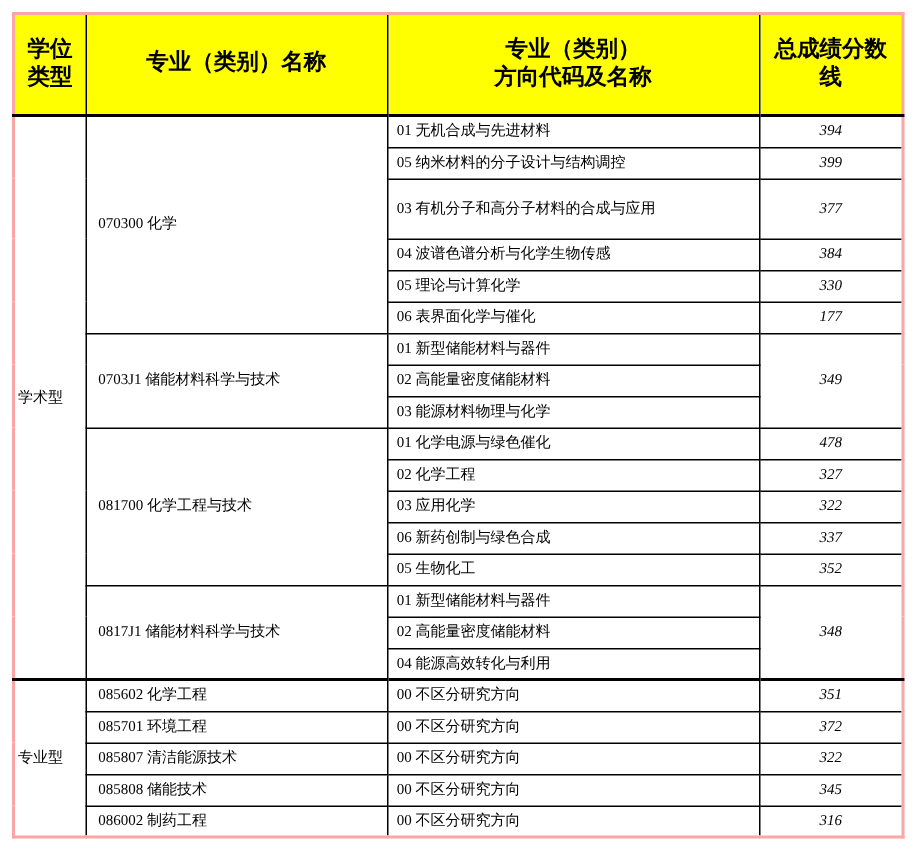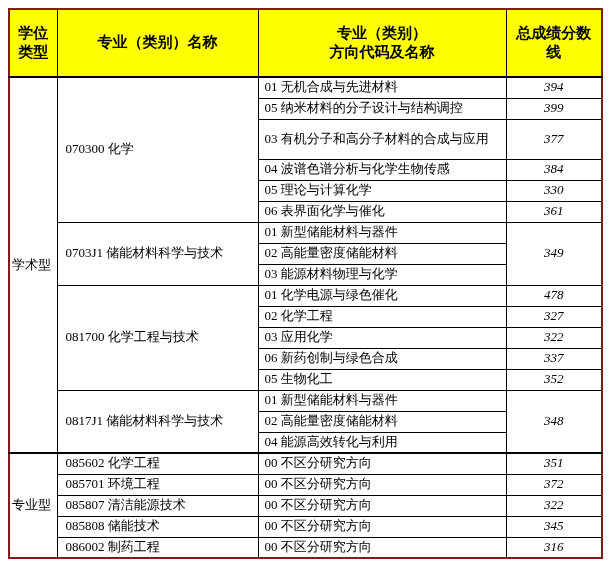--- a/index.html
+++ b/index.html
@@ -6,25 +6,25 @@
   body{
     width:609px;height:566px;
     font-family:"Liberation Serif","DejaVu Serif",serif;
     color:#000;
   }
   .table-wrap{padding:8px;}
   table{
     border-collapse:collapse;
     table-layout:fixed;
     width:593px;
-    border:2px solid #7f1d1d;
+    border:2px solid #fca5a5;
   }
   th,td{
     border:1px solid #000;
-    font-size:13px;
+    font-size:10px;
     line-height:1.3;
     overflow:hidden;
     padding:0 2px;
   }
   thead th{
     background:#FFFF00;
     font-weight:bold;
     font-size:15px;
     text-align:center;
     vertical-align:middle;
@@ -80,21 +80,21 @@
       <tr>
         <td class="c3">04 波谱色谱分析与化学生物传感</td>
         <td class="c4">384</td>
       </tr>
       <tr>
         <td class="c3">05 理论与计算化学</td>
         <td class="c4">330</td>
       </tr>
       <tr>
         <td class="c3">06 表界面化学与催化</td>
-        <td class="c4">361</td>
+        <td class="c4">177</td>
       </tr>
 
       <tr>
         <td class="c2" rowspan="3">0703J1 储能材料科学与技术</td>
         <td class="c3">01 新型储能材料与器件</td>
         <td class="c4" rowspan="3">349</td>
       </tr>
       <tr>
         <td class="c3">02 高能量密度储能材料</td>
       </tr>

